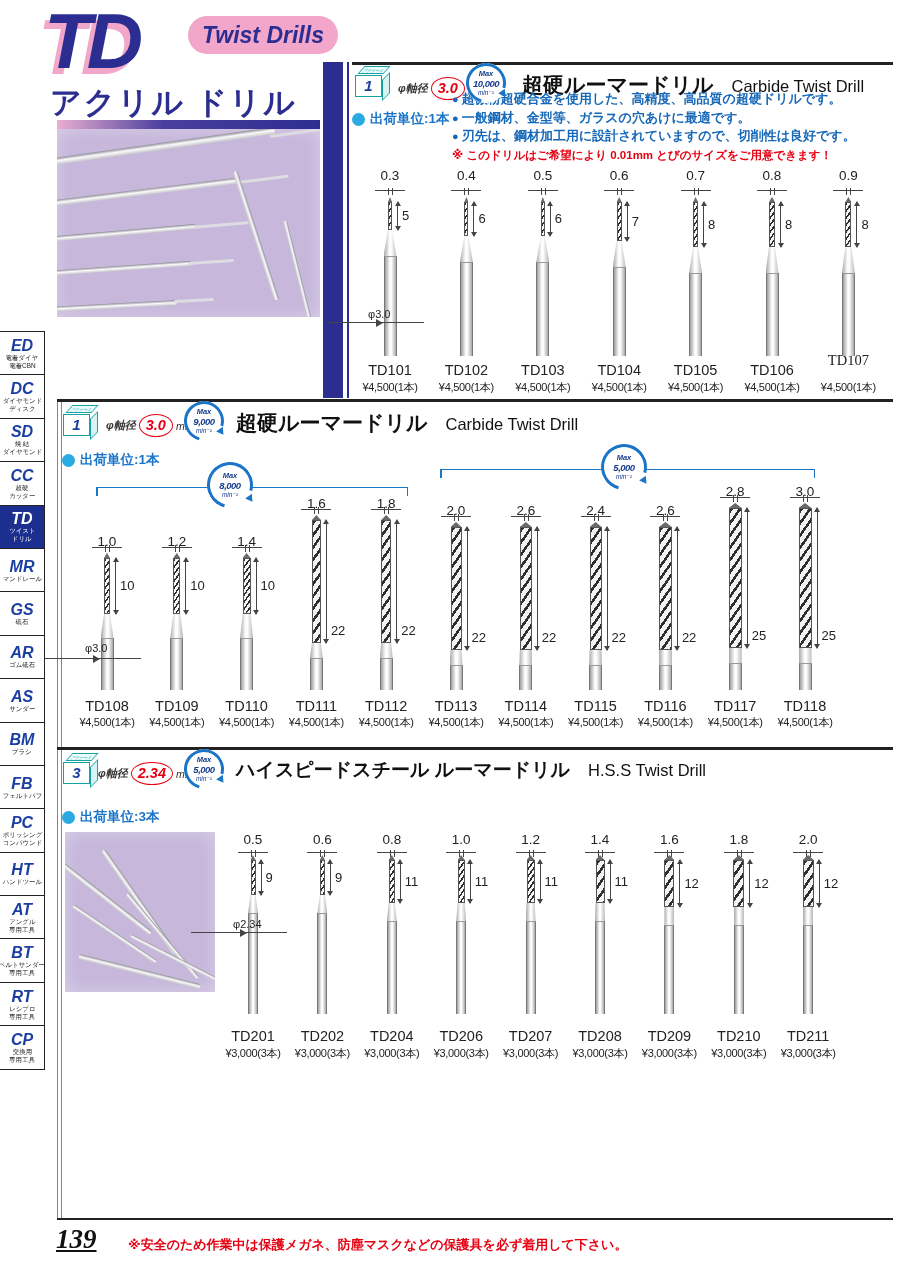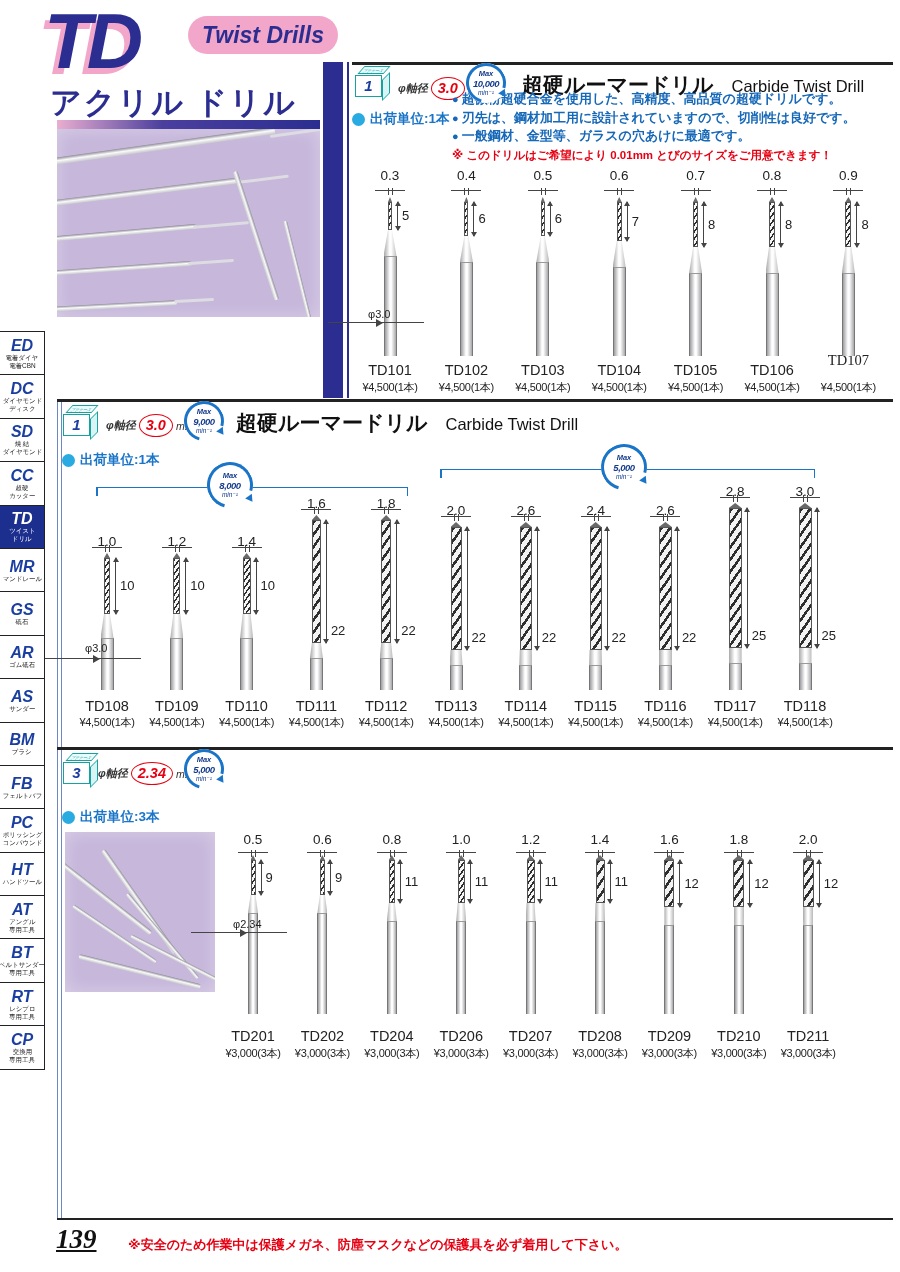--- a/index.html
+++ b/index.html
@@ -237,22 +237,22 @@
   <div class="sec-title" style="left:522px;top:71px">
     <span class="tja">超硬ルーマードリル</span>
     <span class="ten">Carbide Twist Drill</span>
   </div>
   <div class="ship" style="left:352px;top:110px">
     <span class="dot"></span>
     <span>出荷単位:1本</span>
   </div>
   <div class="blist" style="left:452px;top:90px">
     <div class="bl">超微粉超硬合金を使用した、高精度、高品質の超硬ドリルです。</div>
+    <div class="bl">一般鋼材、金型等、ガラスの穴あけに最適です。</div>
     <div class="bl">刃先は、鋼材加工用に設計されていますので、切削性は良好です。</div>
-    <div class="bl">一般鋼材、金型等、ガラスの穴あけに最適です。</div>
     <div class="rednote">※ このドリルはご希望により 0.01mm とびのサイズをご用意できます！</div>
   </div>
   <div id="drills-0" style="position: absolute; left: 0px; top: 168px; width: 900px; height: 0px;">
       <div class="dcol" style="left: 352px; top: 0px; height: 232px;">
         <div class="dsize" style="top: 0px;">0.3</div>
         <div class="wdim" style="left: 23px; top: 22px;"></div>
         <div class="tip" style="left: 36px; top: 29px; width: 4px; height: 5px;"></div>
         <div class="flute fl-s" style="left: 36px; top: 34px; width: 4px; height: 28px;"></div>
         <div class="taper" style="left: 31.5px; top: 62px; width: 13px; height: 26px; clip-path: polygon(4.5px 0px, 8.5px 0px, 13px 100%, 0px 100%);"></div>
         <div class="shank" style="left: 31.5px; top: 88px; width: 13px; height: 100px;"></div>
@@ -521,20 +521,24 @@
   <div class="spec" style="left:98px;top:762px">
     <span class="spec-lbl">φ軸径</span>
     <span class="spec-val">2.34</span>
     <span class="spec-unit">mm</span>
   </div>
   <div class="rpm" style="left:184px;top:749px">
     <span class="r1">Max</span>
     <span class="r2">5,000</span>
     <span class="r3">min⁻¹</span>
   </div>
+  <div class="sec-title" style="left:236px;top:757px">
+    <span class="tja small">ハイスピードスチール ルーマードリル</span>
+    <span class="ten">H.S.S Twist Drill</span>
+  </div>
   <div class="ship" style="left:62px;top:808px">
     <span class="dot"></span>
     <span>出荷単位:3本</span>
   </div>
   <div id="photo2" class="photo">
     <div class="pdrill" style="left:-5px;top:28px;width:115px;height:5px;transform:rotate(38deg)"></div>
     <div class="pdrill" style="left:38px;top:16px;width:125px;height:5px;transform:rotate(55deg)"></div>
     <div class="pdrill" style="left:8px;top:72px;width:100px;height:4px;transform:rotate(34deg)"></div>
     <div class="pdrill" style="left:62px;top:60px;width:110px;height:4px;transform:rotate(50deg)"></div>
     <div class="pdrill" style="left:14px;top:122px;width:125px;height:5px;transform:rotate(14deg)"></div>

